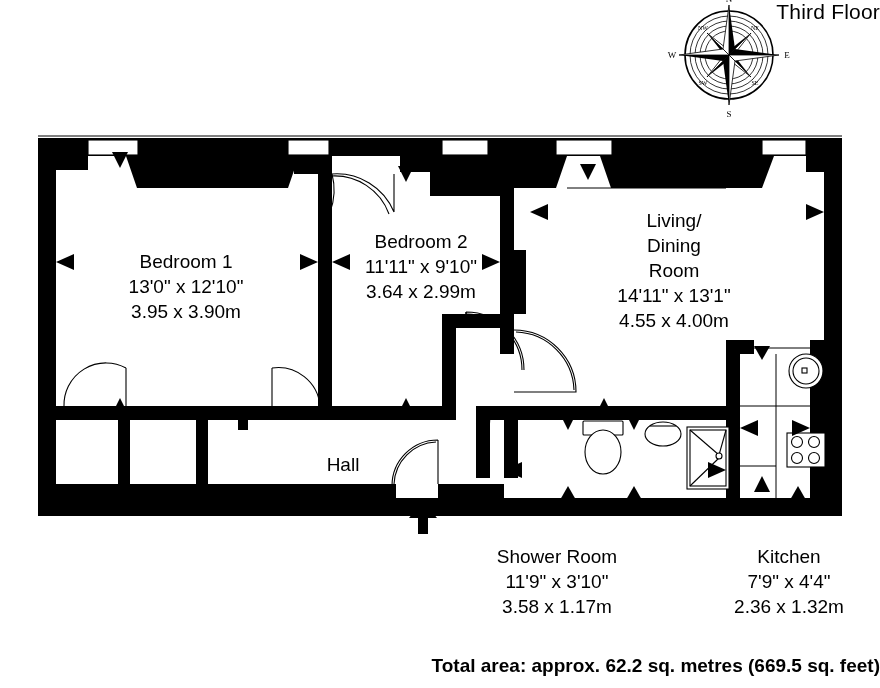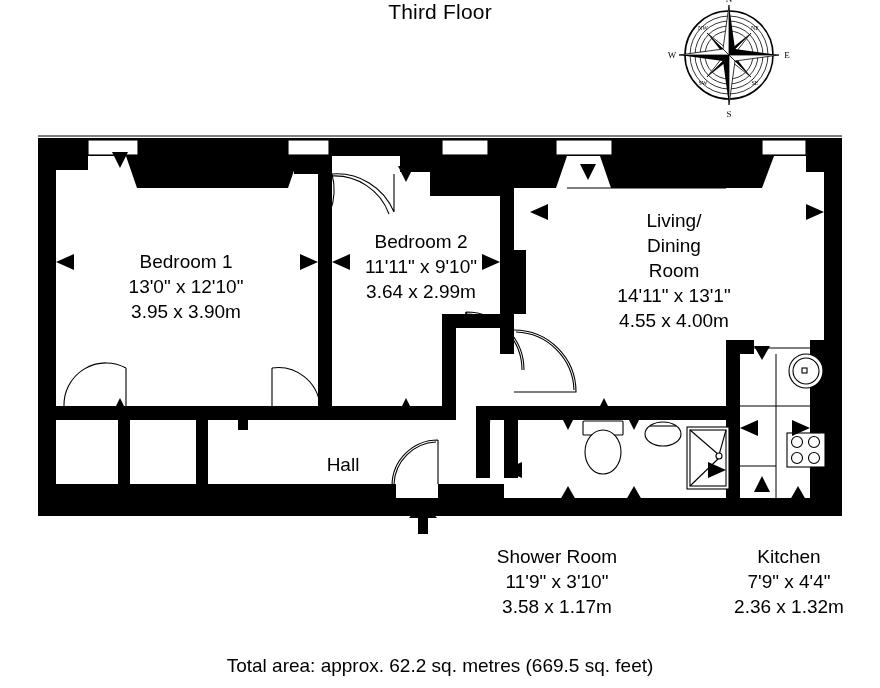--- a/index.html
+++ b/index.html
@@ -10,36 +10,36 @@
     font-family: "Liberation Sans", sans-serif;
     overflow: hidden;
   }
   #page {
     position: relative;
     width: 880px; height: 688px;
     background: #ffffff;
   }
   .hdr-title {
     position: absolute; left: 0; top: 0; width: 880px;
-    text-align: center;
+    text-align: right;
     font-family: "Liberation Sans", sans-serif;
     font-size: 21px; color: #000;
     letter-spacing: 0.2px;
   }
   .hdr-sub {
     position: absolute; left: 0; top: 28px; width: 880px;
     text-align: center;
     font-family: "Liberation Serif", serif;
     font-size: 16.5px; color: #000;
   }
   .footer {
     position: absolute; left: 0; top: 655px; width: 880px;
-    text-align: center;
-    font-family: "Liberation Sans", sans-serif;
-    font-size: 19px; color: #000;
+    text-align: right;
+    font-family: "Liberation Sans", sans-serif;
+    font-size: 19px; color: #000; font-weight: bold;
   }
   svg { position: absolute; left: 0; top: 0; display: block; }
   .wall { fill: #000; }
   .thinline { fill: none; stroke: #000; stroke-width: 1; }
   .arc { fill: none; stroke: #000; stroke-width: 1.1; }
   .fix { fill: #fff; stroke: #000; stroke-width: 1.1; }
   .fixline { fill: none; stroke: #000; stroke-width: 1.1; }
   .arrow { fill: #000; }
   .rlabel {
     font-family: "Liberation Sans", sans-serif;

